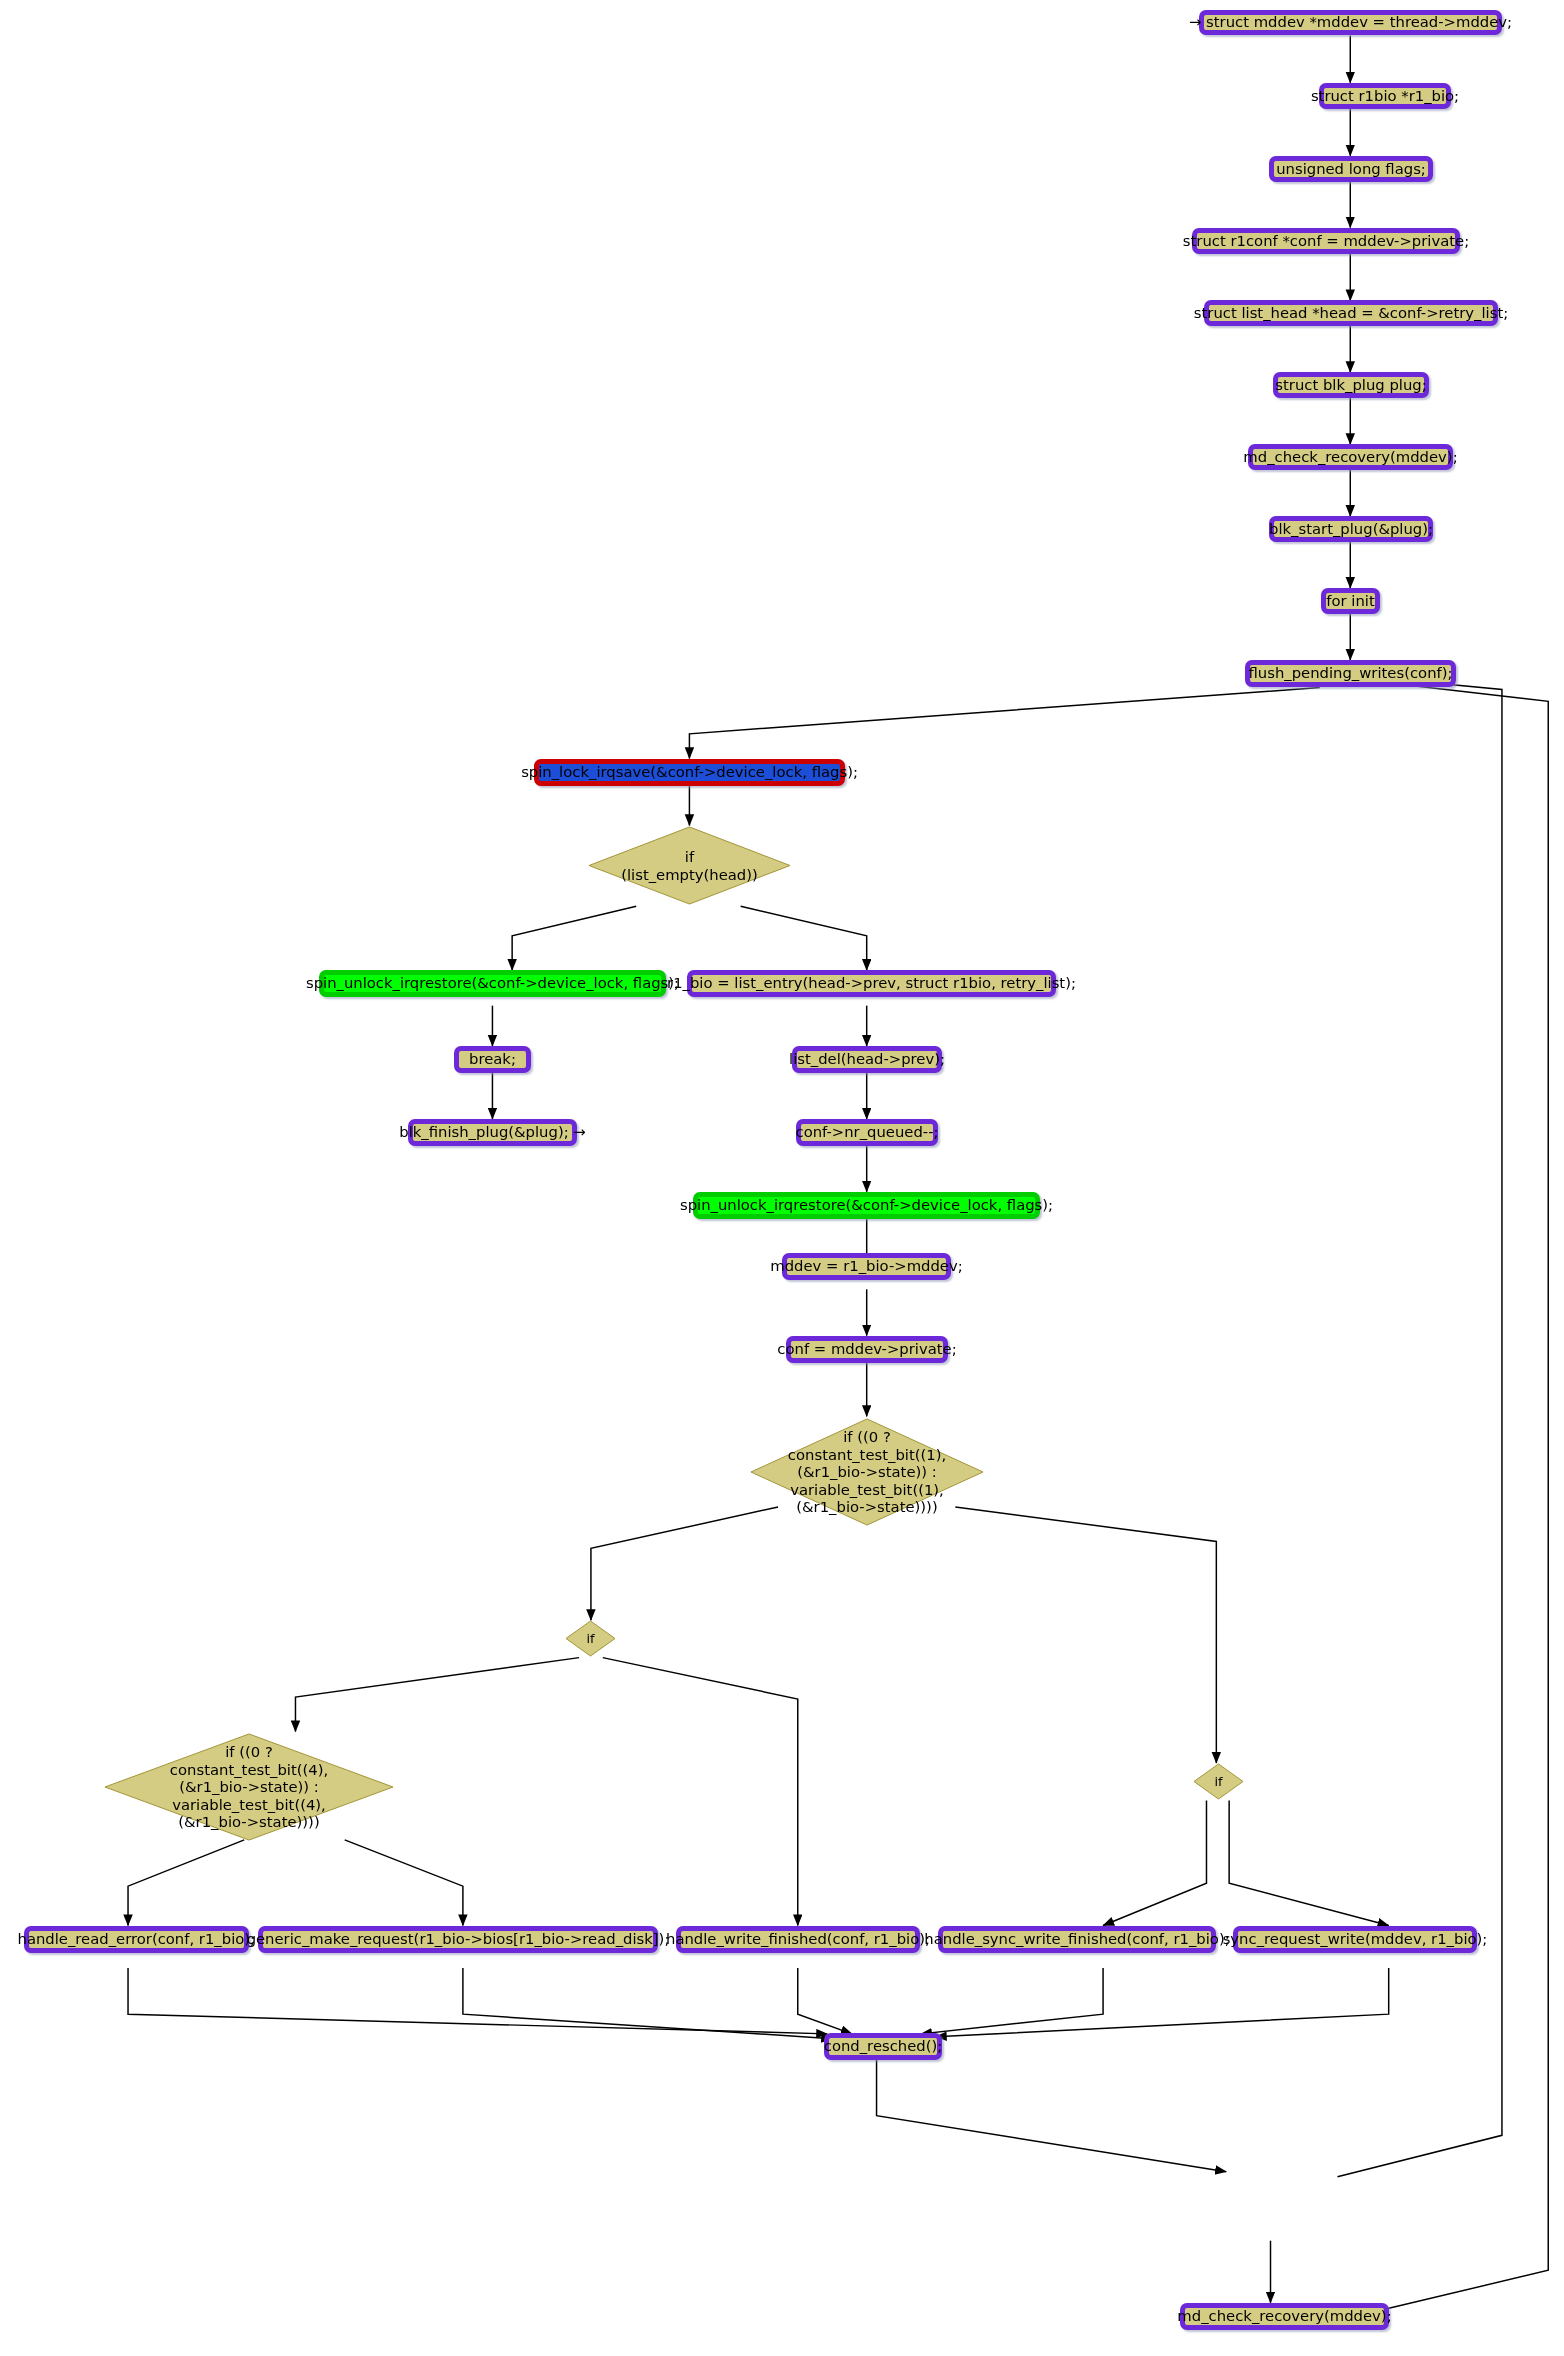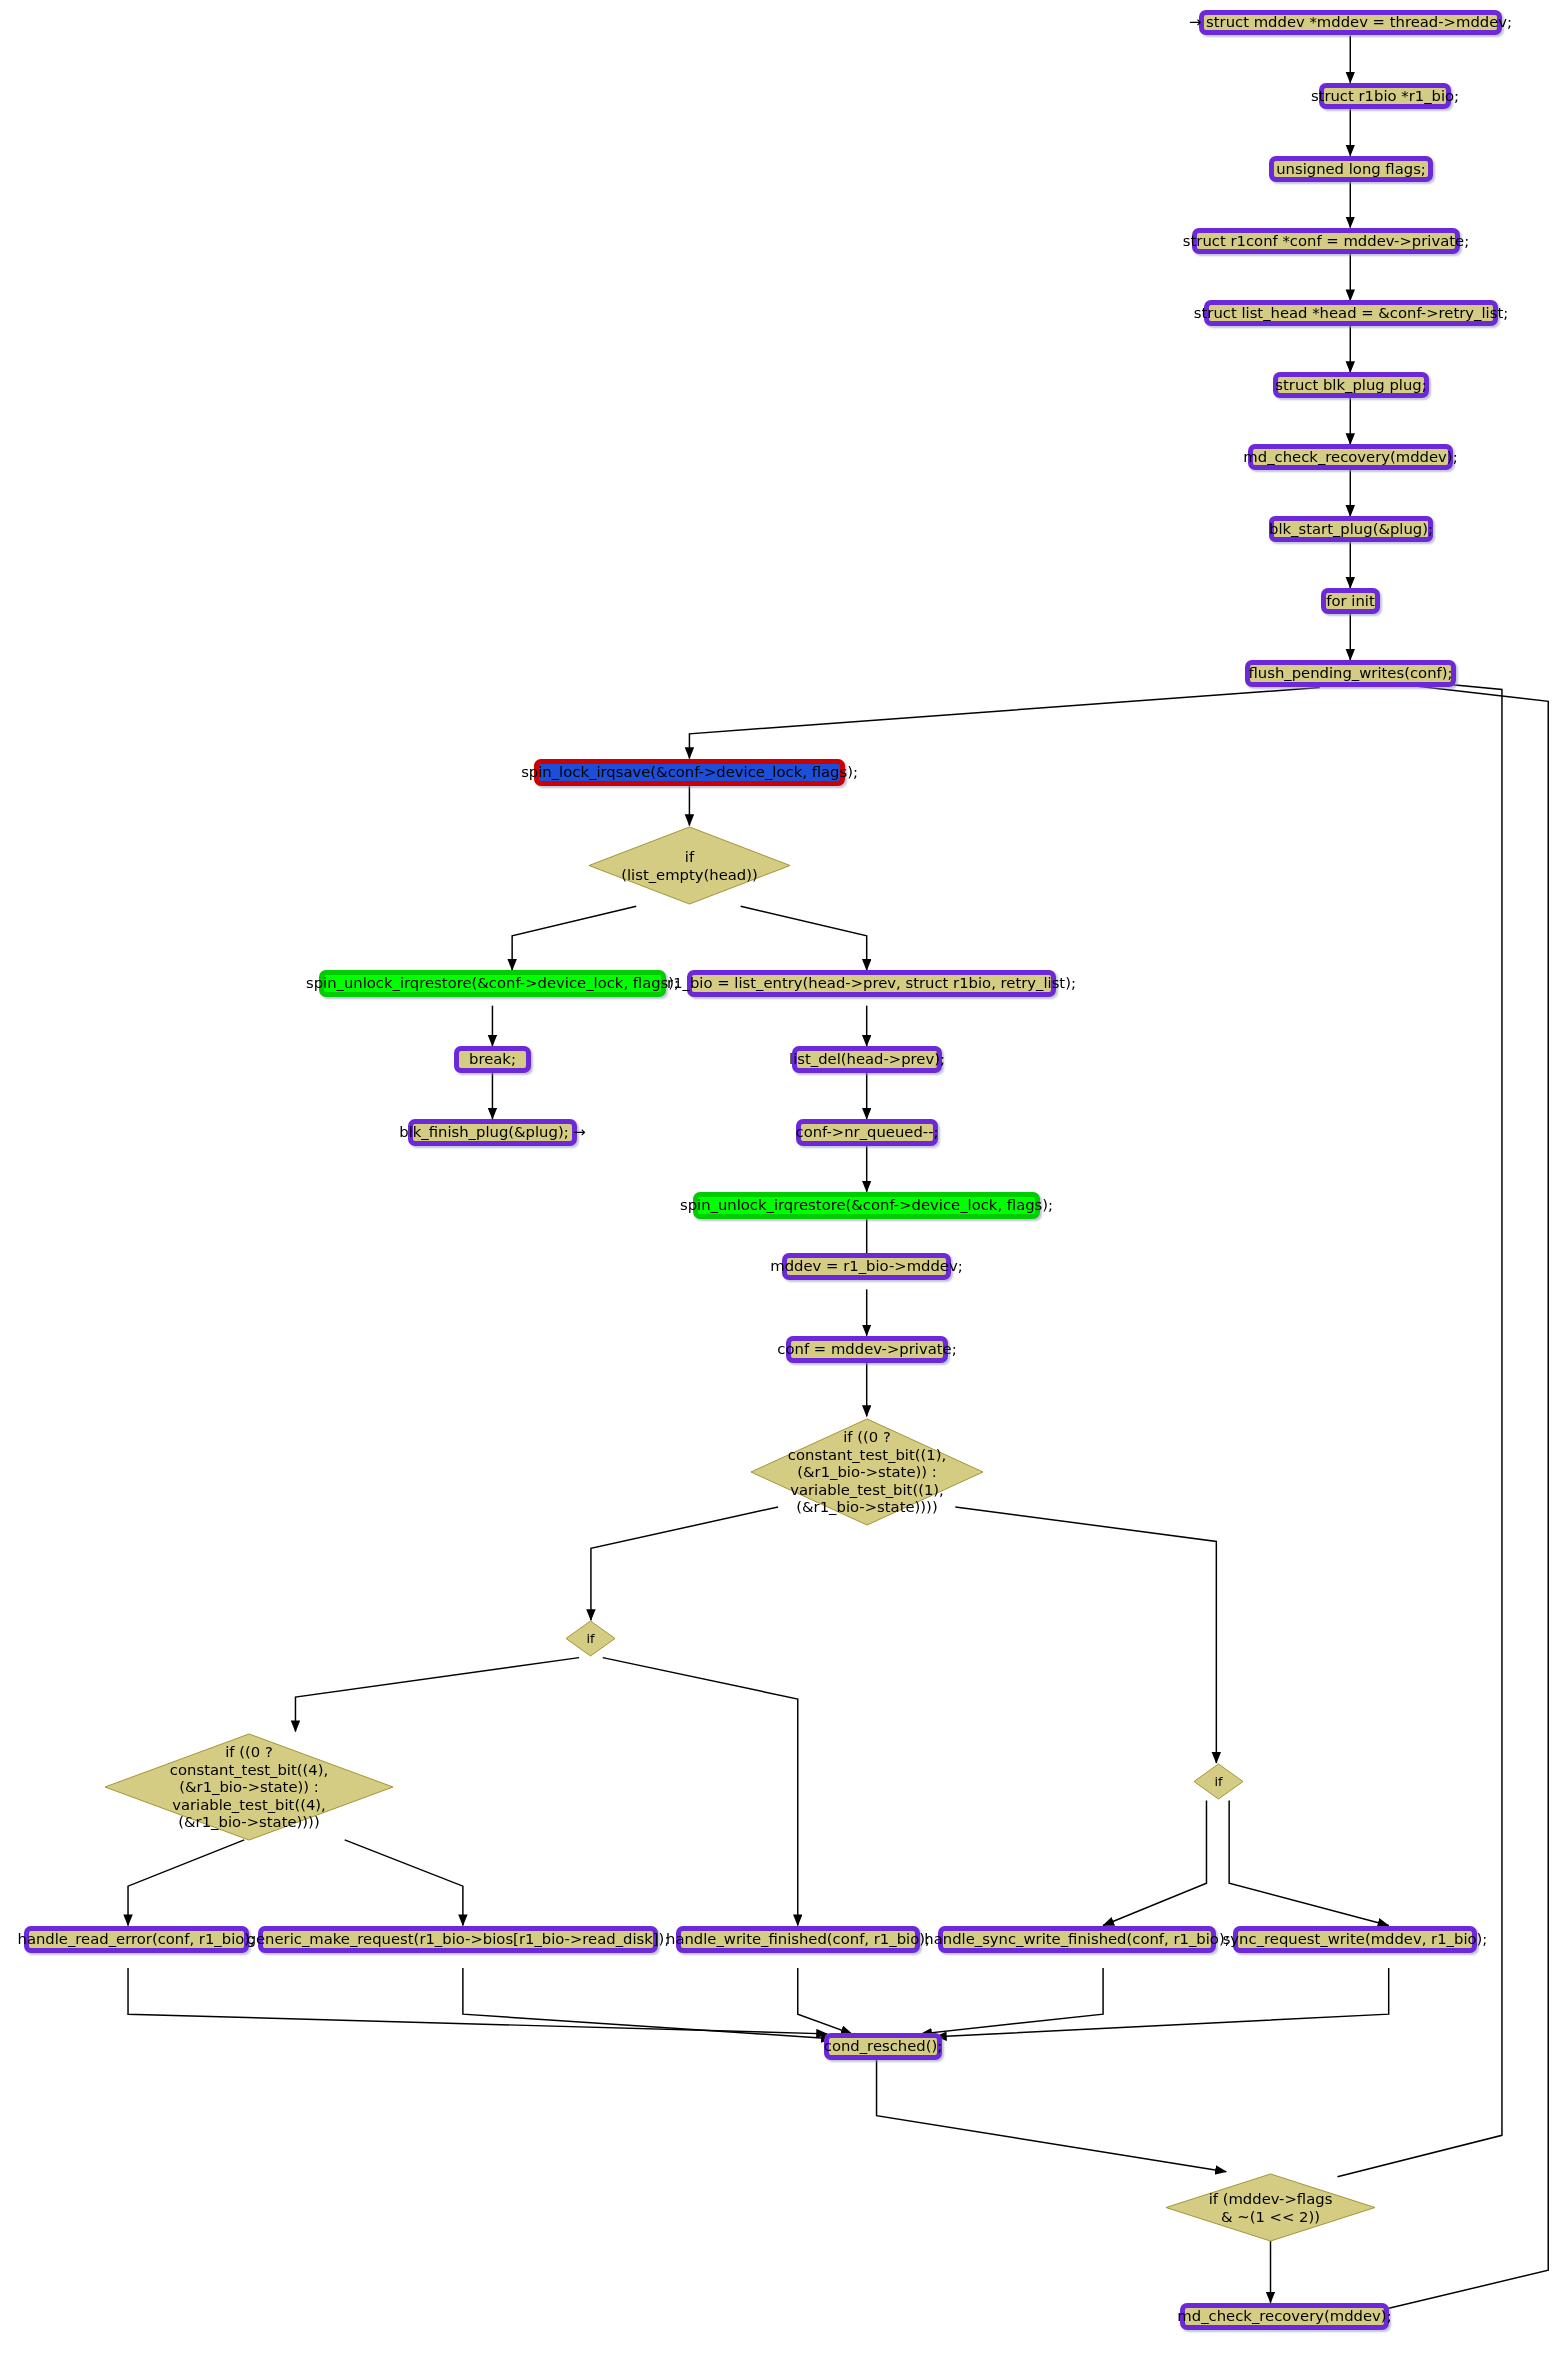--- a/index.html
+++ b/index.html
@@ -159,21 +159,21 @@
   <div class="node rect" style="left:1269px; top:156px; width:164px; height:25.6px;">unsigned long flags;</div>
 
   <div class="node rect" style="left:1192px; top:228px; width:268px; height:25.6px;">struct r1conf *conf = mddev-&gt;private;</div>
 
   <div class="node rect" style="left:1204px; top:300px; width:294px; height:25.6px;">struct list_head *head = &amp;conf-&gt;retry_list;</div>
 
   <div class="node rect" style="left:1273px; top:372px; width:156px; height:25.6px;">struct blk_plug plug;</div>
 
   <div class="node rect" style="left:1248px; top:444px; width:205px; height:25.6px;">md_check_recovery(mddev);</div>
 
-  <div class="node rect" style="left:1269px; top:516px; width:164px; height:25.6px;border-radius:6px;">blk_start_plug(&amp;plug);</div>
+  <div class="node rect" style="left:1269px; top:516px; width:164px; height:25.6px;">blk_start_plug(&amp;plug);</div>
 
   <div class="node rect" style="left:1321px; top:588px; width:59px; height:25.6px;">for init</div>
 
   <div class="node rect" style="left:1245px; top:660px; width:211px; height:26.6px;">flush_pending_writes(conf);</div>
 
   <div class="node rect red" style="left:534px; top:759px; width:311px; height:26.6px;">spin_lock_irqsave(&amp;conf-&gt;device_lock, flags);</div>
 
   <div class="node rect green" style="left:319px; top:970px; width:347px; height:26.6px;">spin_unlock_irqrestore(&amp;conf-&gt;device_lock, flags);</div>
 
   <div class="node rect" style="left:687px; top:970px; width:369px; height:26.6px;">r1_bio = list_entry(head-&gt;prev, struct r1bio, retry_list);</div>
@@ -244,22 +244,15 @@
     <svg class="dshape" viewBox="0 0 296 112" preserveAspectRatio="none">
       <polygon points="148,2 294,56 148,110 2,56" fill="#d5cc83" stroke="#a09334" stroke-width="1"></polygon>
     </svg>
     <div class="dlabel">if ((0 ?
 constant_test_bit((4),
 (&amp;r1_bio-&gt;state)) :
 variable_test_bit((4),
 (&amp;r1_bio-&gt;state))))</div>
   </div>
 
-  <div class="node diamond" style="left:1164px; top:2172px; width:213px; height:71px;">
-    <svg class="dshape" viewBox="0 0 216 72" preserveAspectRatio="none">
-      <polygon points="108,2 214,36 108,70 2,36" fill="#d5cc83" stroke="#a09334" stroke-width="1"></polygon>
-    </svg>
-    <div class="dlabel">if (mddev-&gt;flags
-&amp; ~(1 &lt;&lt; 2))</div>
-  </div>
 
 </div>
 
 
 </body></html>

